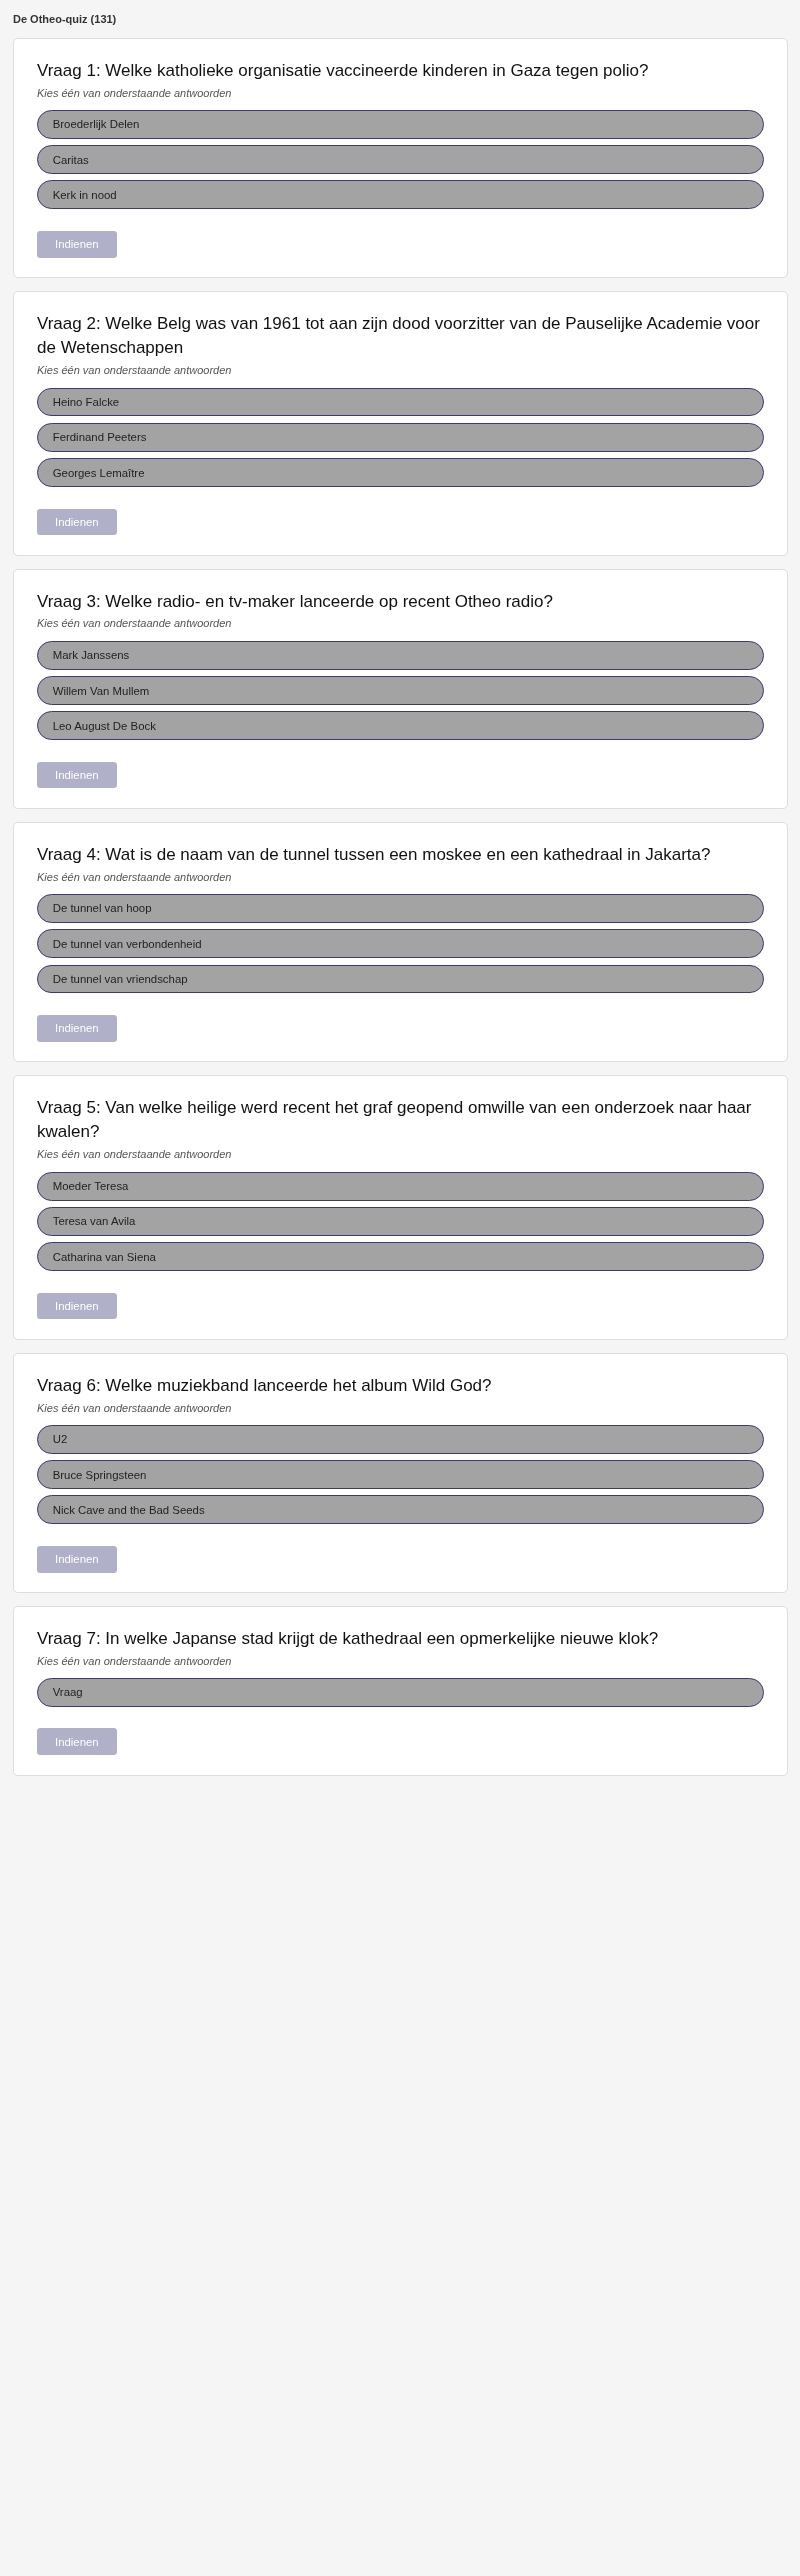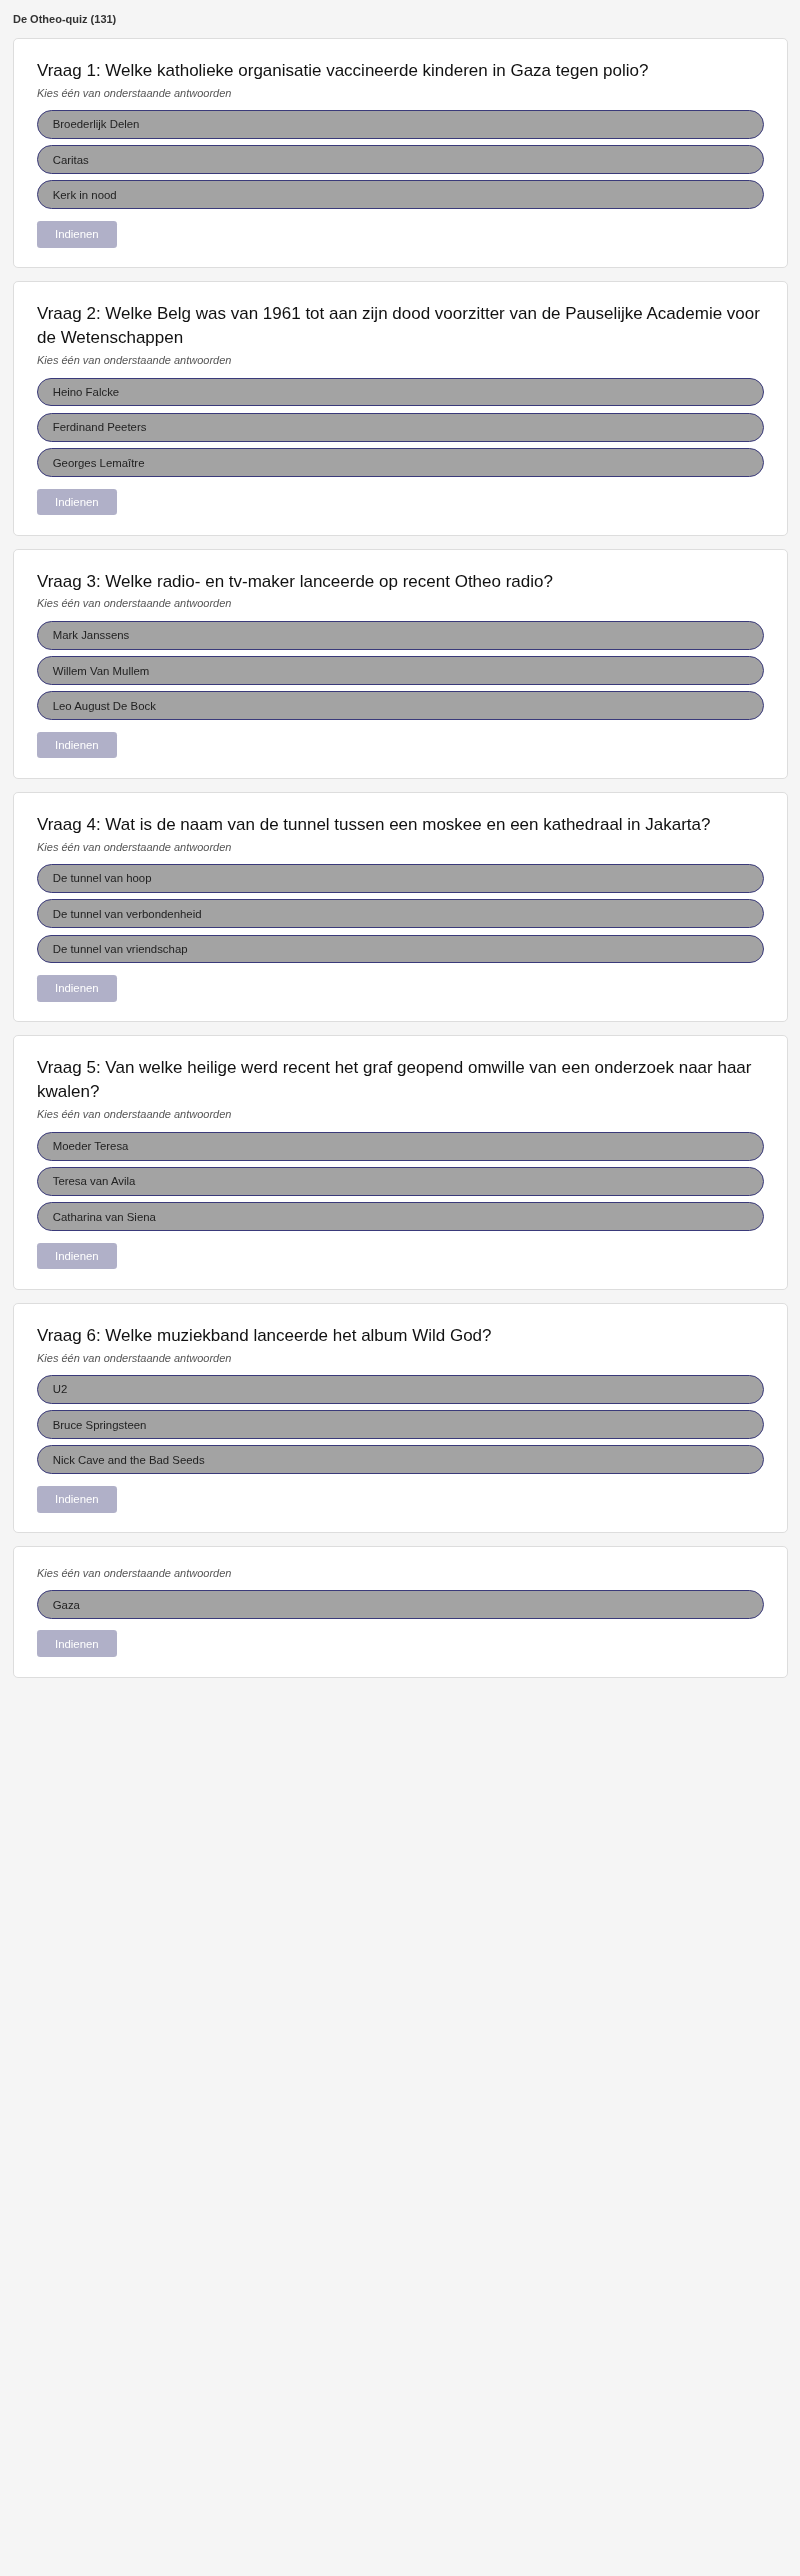--- a/index.html
+++ b/index.html
@@ -68,32 +68,32 @@
 
     .submit-btn {
       display: inline-block;
       background: #b0b0c8;
       color: #fff;
       border: none;
       border-radius: 3.3px;
       padding: 7.4px 18px;
       font-size: 11.4px;
       font-family: Arial, sans-serif;
-      margin-top: 5px;
+      margin-top: 15px;
       cursor: pointer;
       font-weight: normal;
     }
   </style>
 </head>
 <body>
 
 <div class="page-title">De Otheo-quiz (131)</div>
 
 <div id="questions-container">
     <div class="question-card"><div class="question-title">Vraag 1: Welke katholieke organisatie vaccineerde kinderen in Gaza tegen polio?</div><div class="question-instruction">Kies één van onderstaande antwoorden</div><button class="answer-option">Broederlijk Delen</button><button class="answer-option">Caritas</button><button class="answer-option">Kerk in nood</button><button class="submit-btn">Indienen</button></div>
     <div class="question-card"><div class="question-title">Vraag 2: Welke Belg was van 1961 tot aan zijn dood voorzitter van de Pauselijke Academie voor de Wetenschappen</div><div class="question-instruction">Kies één van onderstaande antwoorden</div><button class="answer-option">Heino Falcke</button><button class="answer-option">Ferdinand Peeters</button><button class="answer-option">Georges Lemaître</button><button class="submit-btn">Indienen</button></div>
     <div class="question-card"><div class="question-title">Vraag 3: Welke radio- en tv-maker lanceerde op recent Otheo radio?</div><div class="question-instruction">Kies één van onderstaande antwoorden</div><button class="answer-option">Mark Janssens</button><button class="answer-option">Willem Van Mullem</button><button class="answer-option">Leo August De Bock</button><button class="submit-btn">Indienen</button></div>
     <div class="question-card"><div class="question-title">Vraag 4: Wat is de naam van de tunnel tussen een moskee en een kathedraal in Jakarta?</div><div class="question-instruction">Kies één van onderstaande antwoorden</div><button class="answer-option">De tunnel van hoop</button><button class="answer-option">De tunnel van verbondenheid</button><button class="answer-option">De tunnel van vriendschap</button><button class="submit-btn">Indienen</button></div>
     <div class="question-card"><div class="question-title">Vraag 5: Van welke heilige werd recent het graf geopend omwille van een onderzoek naar haar kwalen?</div><div class="question-instruction">Kies één van onderstaande antwoorden</div><button class="answer-option">Moeder Teresa</button><button class="answer-option">Teresa van Avila</button><button class="answer-option">Catharina van Siena</button><button class="submit-btn">Indienen</button></div>
     <div class="question-card"><div class="question-title">Vraag 6: Welke muziekband lanceerde het album Wild God?</div><div class="question-instruction">Kies één van onderstaande antwoorden</div><button class="answer-option">U2</button><button class="answer-option">Bruce Springsteen</button><button class="answer-option">Nick Cave and the Bad Seeds</button><button class="submit-btn">Indienen</button></div>
-    <div class="question-card"><div class="question-instruction">Kies één van onderstaande antwoorden</div><button class="answer-option">Gaza</button><button class="submit-btn">Indienen</button></div>
+    <div class="question-card"><div class="question-title">Vraag 7: In welke Japanse stad krijgt de kathedraal een opmerkelijke nieuwe klok?</div><div class="question-instruction">Kies één van onderstaande antwoorden</div><button class="answer-option">Vraag</button><button class="submit-btn">Indienen</button></div>
   </div>
 
 
 </body></html>

